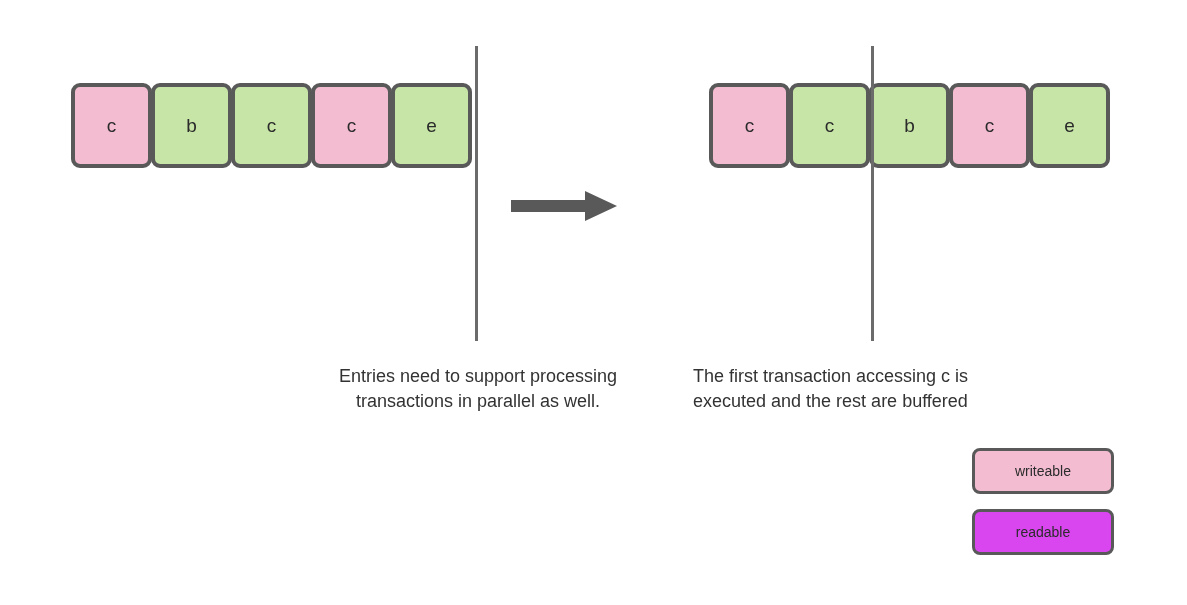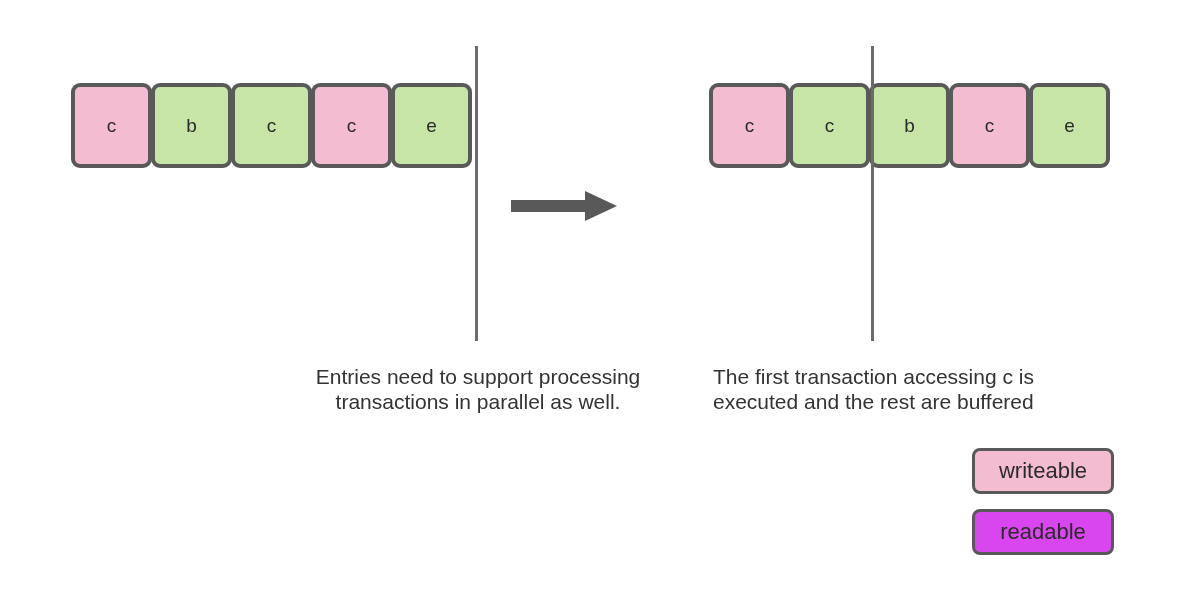--- a/index.html
+++ b/index.html
@@ -64,45 +64,45 @@
     left: 511px;
     top: 190px;
     width: 106px;
     height: 32px;
   }
 
   
   .caption {
     position: absolute;
     text-align: center;
-    font-size: 21px;
+    font-size: 18px;
     line-height: 25px;
     color: #333333;
     font-family: "Liberation Sans", sans-serif;
     white-space: pre-line;
   }
   #left-caption  { left: 288px; top: 364px; width: 380px; }
-  #right-caption { left: 713px; top: 364px; width: 370px; text-align: left; }
+  #right-caption { left: 693px; top: 364px; width: 370px; text-align: left; }
 
   
   .legend {
     position: absolute;
     left: 972px;
     top: 448px;
   }
   .legend-item {
     width: 142px;
     height: 46px;
     box-sizing: border-box;
     border: 3px solid #595959;
     border-radius: 8px;
     display: flex;
     align-items: center;
     justify-content: center;
-    font-size: 22px;
+    font-size: 14px;
     color: #2b2b2b;
     margin-bottom: 15px;
     font-family: "Liberation Sans", sans-serif;
   }
   .legend-item.writeable { background: #f3bcd0; }
   .legend-item.readable  { background: #d946ef; }
 </style>
 </head>
 <body>
 

